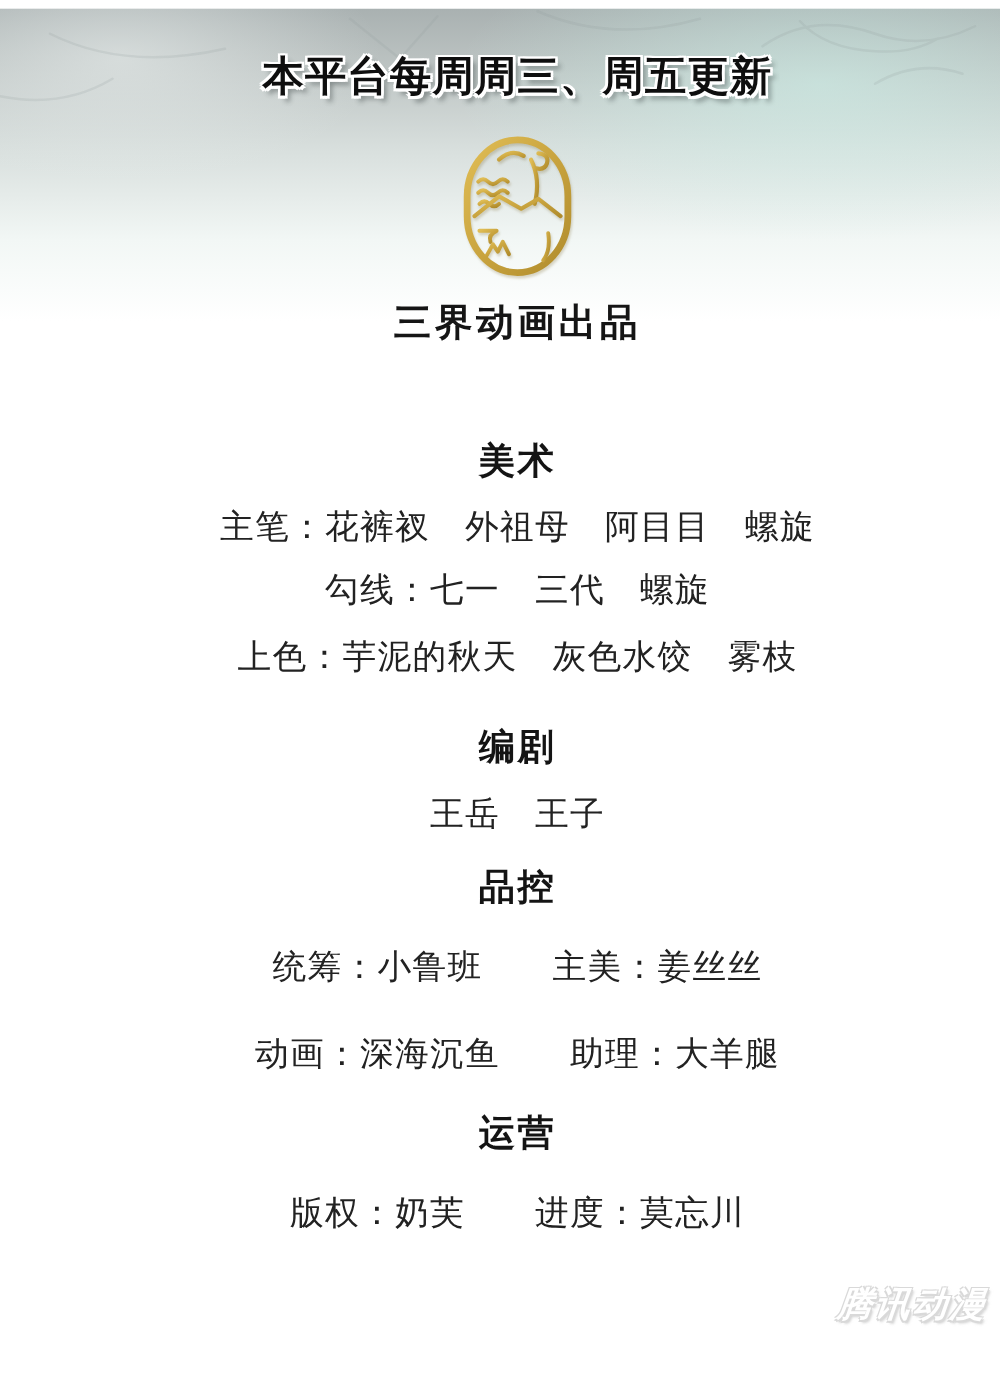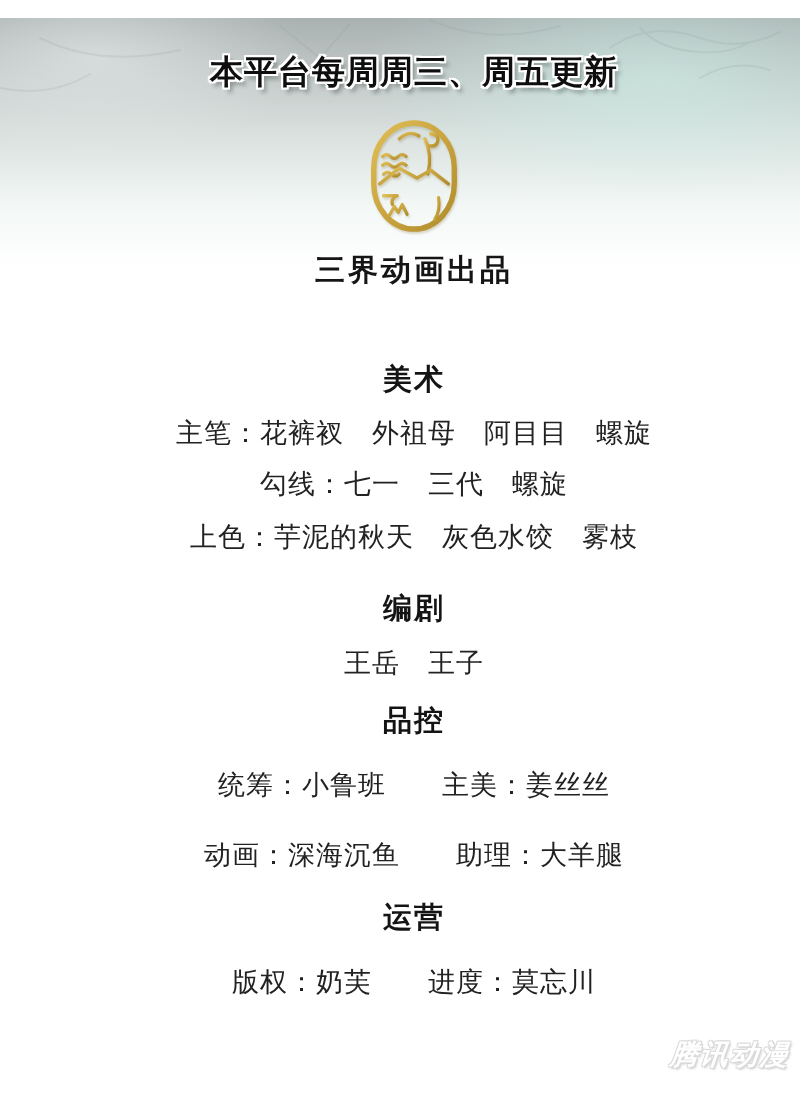--- a/index.html
+++ b/index.html
@@ -4,21 +4,21 @@
 <style>
   html, body { margin: 0; padding: 0; }
   body {
     font-family: "DejaVu Sans", "Liberation Sans", sans-serif;
     background: #ffffff;
   }
   .page {
     position: relative;
     width: 800px;
     height: 1063px;
-    margin: 18px auto;
+    margin: 7px auto;
     overflow: hidden;
     background:
       radial-gradient(ellipse 420px 180px at 82% 60px, rgba(205,243,234,0.55), rgba(205,243,234,0) 70%),
       radial-gradient(ellipse 300px 140px at 12% 40px, rgba(233,238,237,0.6), rgba(233,238,237,0) 70%),
       linear-gradient(to bottom, #a9b1b1 0px, #bcc3c2 45px, #d9e0de 115px, #f2f7f5 185px, #ffffff 250px, #ffffff 100%);
   }
   .bg-swirls {
     position: absolute;
     top: 0; left: 0;
     pointer-events: none;

